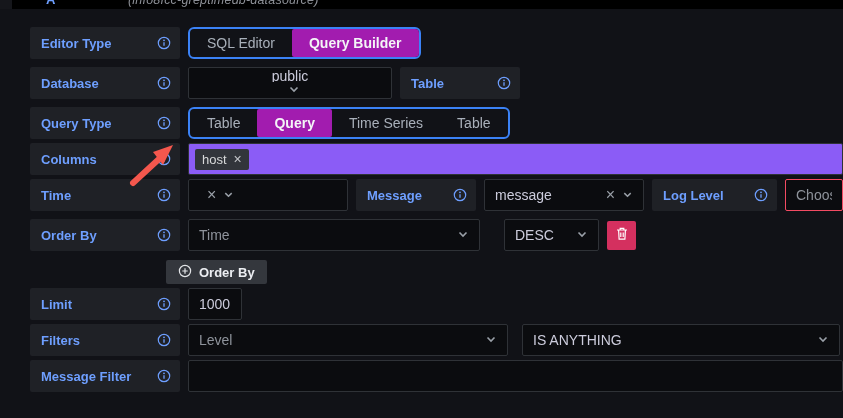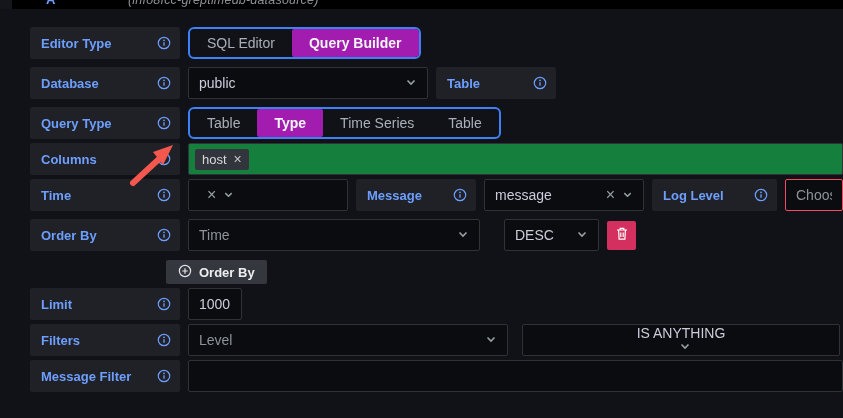--- a/index.html
+++ b/index.html
@@ -67,21 +67,21 @@
   .radio-opt {
     display: flex; align-items: center; padding: 0 17px;
     font-size: 14px; color: #a9b0ba; cursor: pointer; white-space: nowrap;
   }
   .radio-opt.selected {
     background: #a21caf; color: #f4f5f7; font-weight: 700; border-radius: 2px;
   }
 
   .multi-input {
     display: flex; align-items: center;
-    background: #15803d; border: 1px solid #2f3237; border-radius: 2px;
+    background: #8b5cf6; border: 1px solid #2f3237; border-radius: 2px;
     padding: 12px 6px;
   }
   .tag {
     display: inline-flex; align-items: center;
     background: #32353b; border-radius: 2px; padding: 3px 7px;
     font-size: 13px; color: #d8d9da;
   }
   .tag .close-x { font-size: 14px; margin-left: 7px; color: #c3c5c9; }
 
   .add-btn {
@@ -93,22 +93,22 @@
   .add-btn svg { margin-right: 7px; }
 
   .trash-btn {
     width: 29px; height: 29px; align-self: center; flex: none;
     background: #d4305f; border: none; border-radius: 2px;
     display: flex; align-items: center; justify-content: center; cursor: pointer;
   }
 
   .arrow-anno { position: absolute; left: 125px; top: 141px; pointer-events: none; }
 
-  .w240 { width: 240px; } .w160 { width: 160px; } .w292 { width: 292px; }
-  .w95 { width: 95px; margin-left: 24px; } .w78 { width: 54px; } .w320 { width: 320px; } .w318 { width: 318px; flex-direction: column; }
+  .w240 { width: 204px; flex-direction: column; } .w160 { width: 160px; } .w292 { width: 292px; }
+  .w95 { width: 95px; margin-left: 24px; } .w78 { width: 54px; } .w320 { width: 320px; } .w318 { width: 318px; }
   .ml14 { margin-left: 14px !important; }
 </style>
 </head>
 <body>
 
 <div class="page">
 
   <div class="query-header">
     <span class="corner"></span>
     <span class="ref-id">A</span>
@@ -171,21 +171,21 @@
         <span class="info-icon">
           <svg width="14" height="14" viewBox="0 0 14 14">
               <circle cx="7" cy="7" r="5.7" stroke="#6e9fff" stroke-width="1.2" fill="none"></circle>
               <path d="M7 6.3v3.4" stroke="#6e9fff" stroke-width="1.3"></path>
               <circle cx="7" cy="4.3" r="0.9" fill="#6e9fff"></circle>
             </svg>
         </span>
       </div>
       <div class="radio-group">
         <div class="radio-opt">Table</div>
-        <div class="radio-opt selected">Type</div>
+        <div class="radio-opt selected">Query</div>
         <div class="radio-opt">Time Series</div>
         <div class="radio-opt">Table</div>
       </div>
     </div>
 
     <div class="row">
       <div class="field-label">
         <span>Columns</span>
         <span class="info-icon">
           <svg width="14" height="14" viewBox="0 0 14 14">

